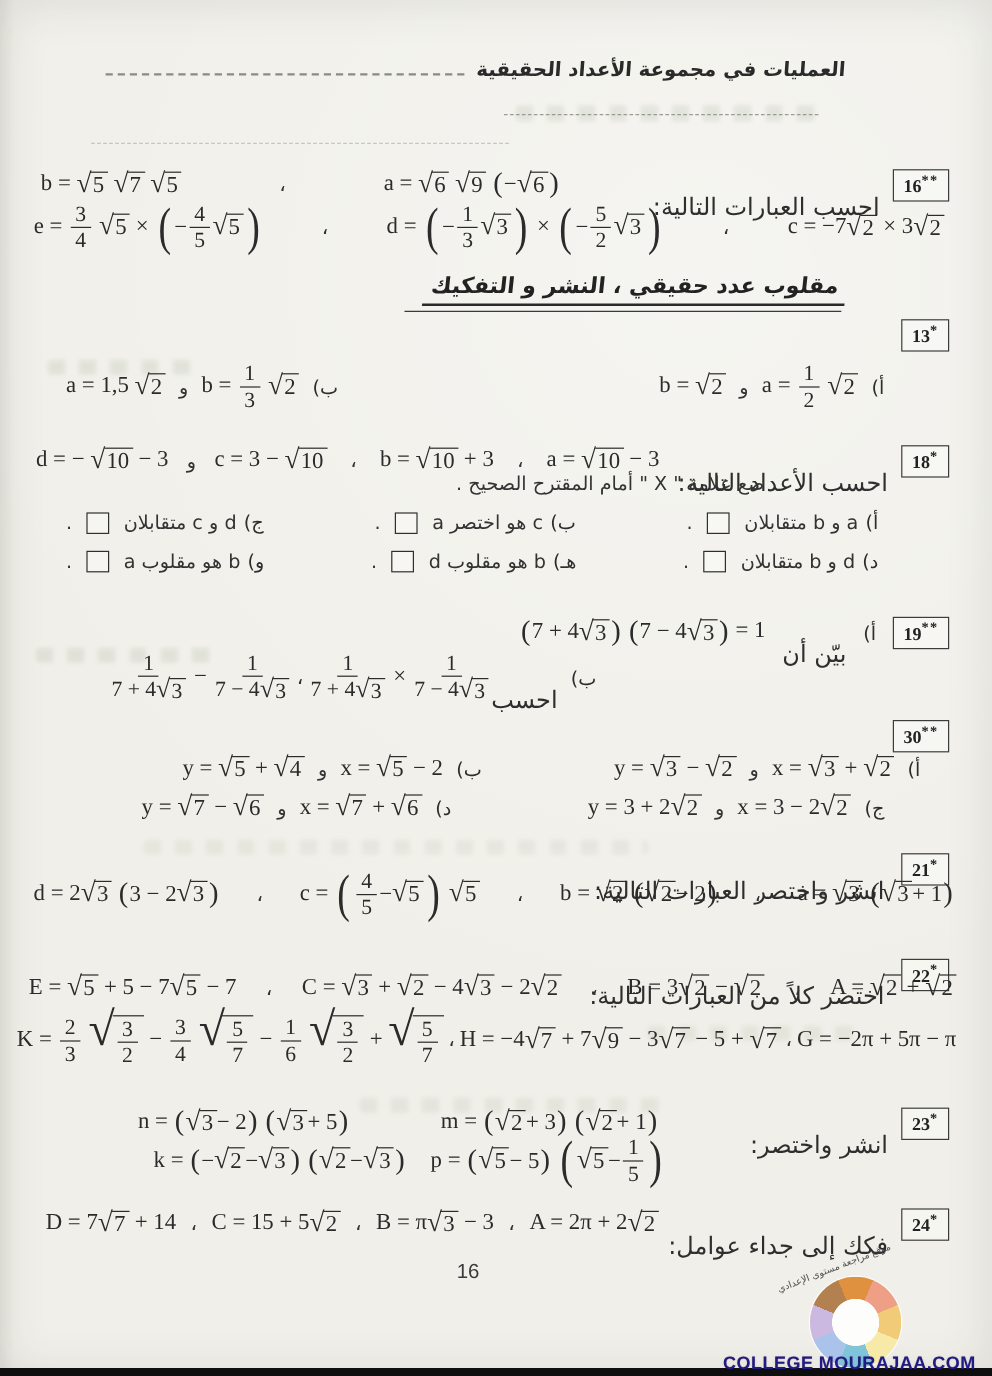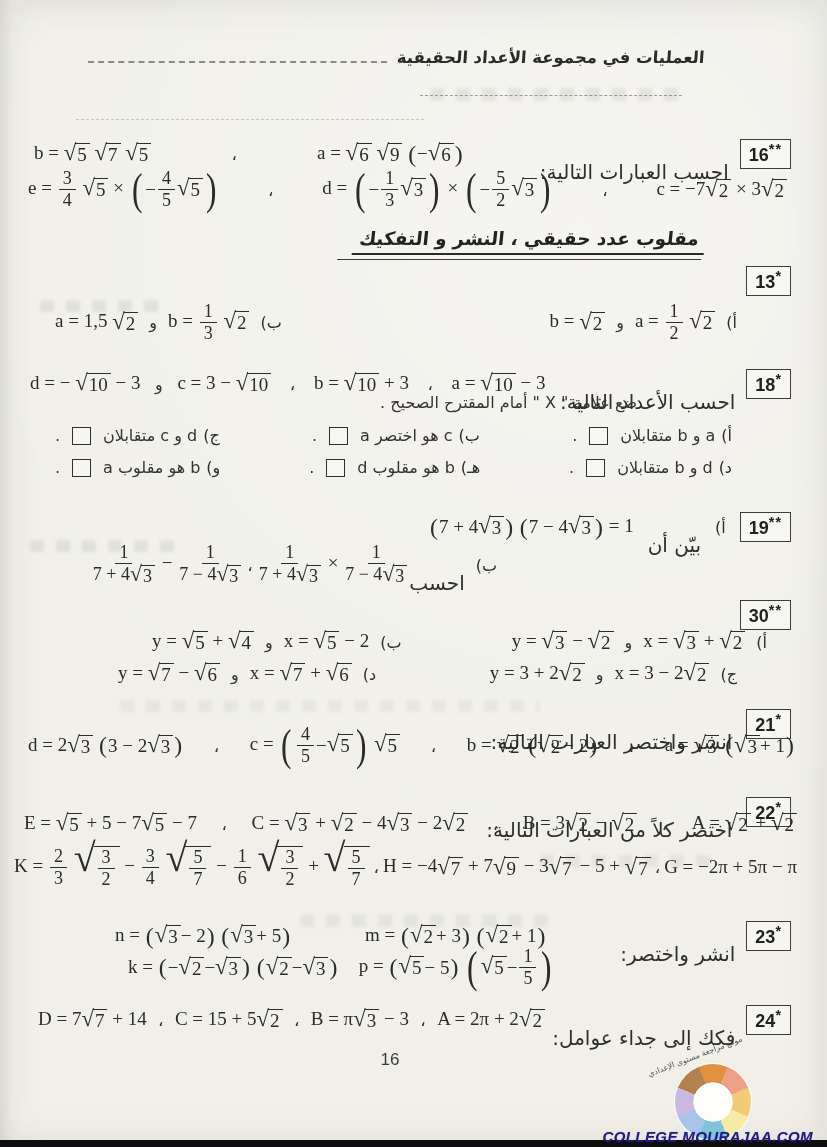--- a/index.html
+++ b/index.html
@@ -13,21 +13,21 @@
     font-family:"DejaVu Sans", sans-serif;
     color:#333; overflow:hidden;
     box-shadow: inset 0 0 40px rgba(60,60,50,.12);
   }
   .ar{font-size:16px; white-space:nowrap;}
   .row{position:absolute; display:flex; direction:rtl; align-items:center; justify-content:space-between;}
   .inline{justify-content:flex-start; gap:14px;}
   .exhead{display:inline-flex; direction:rtl; align-items:center; gap:11px; white-space:nowrap;}
   .exbox{
     direction:ltr; display:inline-block; border:1.7px solid #3c3c3c; background:rgba(250,250,246,.6);
-    padding:1px 8px 2px; font-family:Liberation Sans, sans-serif; font-weight:bold; font-size:18px; color:#222;
+    padding:1px 8px 2px; font-family:Liberation Serif, serif; font-weight:bold; font-size:15px; color:#222;
   }
   .exbox .stars{font-size:.8em; vertical-align:super; letter-spacing:1px;}
   .intro{font-size:20px; color:#2e2e2e;margin-top:36px;}
   .lbl{font-size:16px; color:#2e2e2e; white-space:nowrap;}
   
   .m{direction:ltr; unicode-bidi:isolate; display:inline-block; white-space:nowrap;
      font-family:"Liberation Serif", serif; font-size:19px; color:#2b2b2b;}
   .sq{display:inline-flex; align-items:flex-start; vertical-align:middle;}
   .sqs{line-height:.85; font-size:1.2em; margin-right:-1px;}
   .sqs.tallr{font-size:2.1em; line-height:.62; margin-right:-2px; font-weight:200;}
@@ -53,21 +53,21 @@
   
   .section{position:absolute; top:228px; right:122px;}
   .section-inner{display:inline-block; font-weight:bold; font-size:18.5px; color:#222;
     transform:skewX(-6deg); border-bottom:2.4px solid #2a2a2a; padding:0 6px 4px; position:relative;}
   .section-inner::after{content:""; position:absolute; left:-14px; right:2px; bottom:-7px; border-bottom:1.8px solid #3a3a3a;}
   
   .pageno{position:absolute; top:1050px; left:300px; width:180px; text-align:center;
     font-family:"Liberation Sans", sans-serif; font-size:17px; color:#3a3a3a;}
   .blackbar{position:absolute; left:0; right:0; bottom:0; height:7px; background:#0e0e0e;}
   .brand{position:absolute; right:14px; bottom:2px; font-family:"Liberation Sans", sans-serif;
-    font-weight:bold; font-size:15px; letter-spacing:.4px; color:#1c1c86; text-shadow:0 0 1px rgba(120,0,0,.35);font-style:italic;}
+    font-weight:bold; font-size:15px; letter-spacing:.4px; color:#1c1c86; text-shadow:0 0 1px rgba(120,0,0,.35);}
   .logo{position:absolute; top:1050px; right:44px; width:140px; height:92px;}
   .wheel{position:absolute; top:14px; left:32px; width:76px; height:76px; border-radius:50%;
     background:
       radial-gradient(circle, #fdfdfb 0 36%, rgba(0,0,0,0) 37%),
       conic-gradient(#e0913f 0 22.5deg, #ef9f85 22.5deg 67.5deg, #f2cb79 67.5deg 112.5deg,
                      #f7e9a8 112.5deg 157.5deg, #7fc4d8 157.5deg 202.5deg, #a9c3ea 202.5deg 247.5deg,
                      #cbb9e2 247.5deg 292.5deg, #b3814f 292.5deg 337.5deg, #e0913f 337.5deg 360deg);
     box-shadow:0 0 0 1px rgba(255,255,255,.8);}
   .arctext{position:absolute; top:2px; left:2px; font-size:8px; color:#3a3a3a; transform:rotate(-21deg); opacity:.85; white-space:nowrap;}
   

